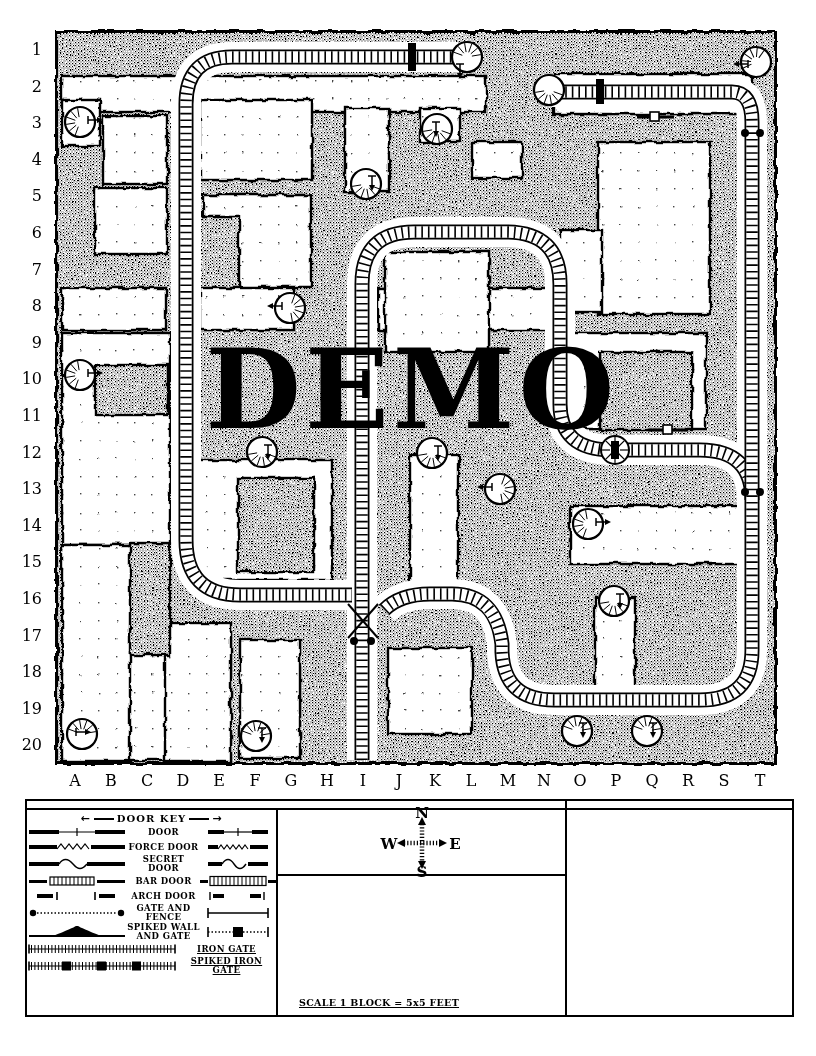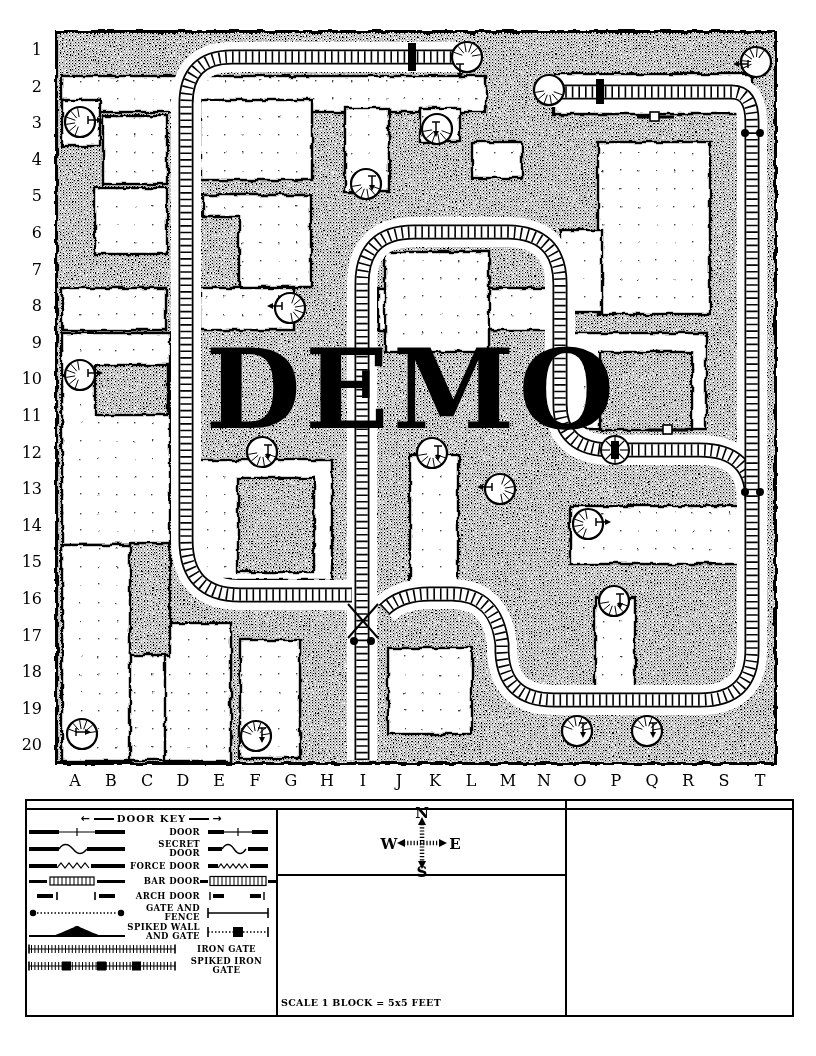--- a/index.html
+++ b/index.html
@@ -12,27 +12,27 @@
   .vdiv1{position:absolute;left:249px;top:9px;bottom:0;border-left:2px solid #000;}
   .vdiv2{position:absolute;left:538px;top:0;bottom:0;border-left:2px solid #000;}
   .hdiv{position:absolute;left:251px;top:73px;width:287px;border-top:2px solid #000;}
   .keycell{position:absolute;left:0;top:9px;width:249px;bottom:0;padding-top:3px;}
   .ktitle{display:flex;align-items:center;justify-content:center;gap:3px;
           font:bold 10px "DejaVu Serif",serif;letter-spacing:1px;}
   .ktitle .ln{width:20px;border-top:2px solid #000;}
   .ktitle .arr{font:bold 11px "DejaVu Sans",sans-serif;line-height:8px;}
   .lrow{display:flex;align-items:center;margin:1px 0;}
   .lsym{width:100px;flex:none;display:flex;justify-content:center;}
-  .llab{flex:1;text-align:right;font:bold 8.5px "DejaVu Serif",serif;letter-spacing:.4px;line-height:9px;}
+  .llab{flex:1;text-align:center;font:bold 8.5px "DejaVu Serif",serif;letter-spacing:.4px;line-height:9px;}
   .rsym{width:76px;flex:none;display:flex;justify-content:center;}
   .lrowL .lsym{width:150px;}
-  .lrowL .llab{text-align:center;}
+  .lrowL .llab{text-align:center;text-decoration:underline;}
   .compass-wrap{position:absolute;left:251px;top:9px;width:287px;height:64px;
                 display:flex;align-items:center;justify-content:center;}
-  .scale{position:absolute;left:254px;top:196px;font:bold 9.5px "DejaVu Serif",serif;letter-spacing:.3px;}
+  .scale{position:absolute;left:272px;top:196px;font:bold 9.5px "DejaVu Serif",serif;letter-spacing:.3px;text-decoration:underline;}
   .credits{position:absolute;left:33px;top:1019px;font:bold 9.5px "DejaVu Serif",serif;
            letter-spacing:.2px;line-height:13px;}
   svg text{user-select:none;}
 </style>
 </head>
 <body>
 
 <div id="page">
 
 <svg id="mapsvg" width="816" height="794" viewBox="0 0 816 794">
@@ -284,49 +284,49 @@
               <line x1="16" y1="7" x2="44" y2="7" stroke="#000" stroke-width="1.2"></line>
               <line x1="30" y1="3" x2="30" y2="11" stroke="#000" stroke-width="1.2"></line>
               <rect x="44" y="5" width="16" height="4"></rect>
             </svg>
       </span>
     </div>
 
     <div class="lrow">
       <span class="lsym">
         <svg width="96" height="14">
+              <rect x="0" y="5" width="28" height="4"></rect>
+              <path d="M28 9 l4 -5 4 5 4 -5 4 5 4 -5 4 5 4 -5 4 5" fill="none" stroke="#000" stroke-width="1.2"></path>
+              <rect x="62" y="5" width="34" height="4"></rect>
+            </svg>
+      </span>
+      <span class="llab">FORCE DOOR</span>
+      <span class="rsym">
+        <svg width="60" height="14">
+              <rect x="0" y="5" width="10" height="4"></rect>
+              <path d="M10 9 l3 -4 3 4 3 -4 3 4 3 -4 3 4 3 -4 3 4 3 -4 3 4" fill="none" stroke="#000" stroke-width="1.1"></path>
+              <rect x="42" y="5" width="18" height="4"></rect>
+            </svg>
+      </span>
+    </div>
+
+    <div class="lrow">
+      <span class="lsym">
+        <svg width="96" height="14">
               <rect x="0" y="5" width="30" height="4"></rect>
               <path d="M30 7 c4 -6 9 -6 14 0 c5 6 9 6 14 0" fill="none" stroke="#000" stroke-width="1.4"></path>
               <rect x="58" y="5" width="38" height="4"></rect>
             </svg>
       </span>
       <span class="llab">SECRET DOOR</span>
       <span class="rsym">
         <svg width="60" height="14">
               <rect x="0" y="5" width="14" height="4"></rect>
               <path d="M14 7 c4 -6 8 -6 12 0 c4 6 8 6 12 0" fill="none" stroke="#000" stroke-width="1.4"></path>
               <rect x="40" y="5" width="20" height="4"></rect>
-            </svg>
-      </span>
-    </div>
-
-    <div class="lrow">
-      <span class="lsym">
-        <svg width="96" height="14">
-              <rect x="0" y="5" width="28" height="4"></rect>
-              <path d="M28 9 l4 -5 4 5 4 -5 4 5 4 -5 4 5 4 -5 4 5" fill="none" stroke="#000" stroke-width="1.2"></path>
-              <rect x="62" y="5" width="34" height="4"></rect>
-            </svg>
-      </span>
-      <span class="llab">FORCE DOOR</span>
-      <span class="rsym">
-        <svg width="60" height="14">
-              <rect x="0" y="5" width="10" height="4"></rect>
-              <path d="M10 9 l3 -4 3 4 3 -4 3 4 3 -4 3 4 3 -4 3 4 3 -4 3 4" fill="none" stroke="#000" stroke-width="1.1"></path>
-              <rect x="42" y="5" width="18" height="4"></rect>
             </svg>
       </span>
     </div>
 
 
 
     <div class="lrow">
       <span class="lsym">
         <svg width="96" height="14">
               <rect x="0" y="6" width="18" height="3"></rect>

